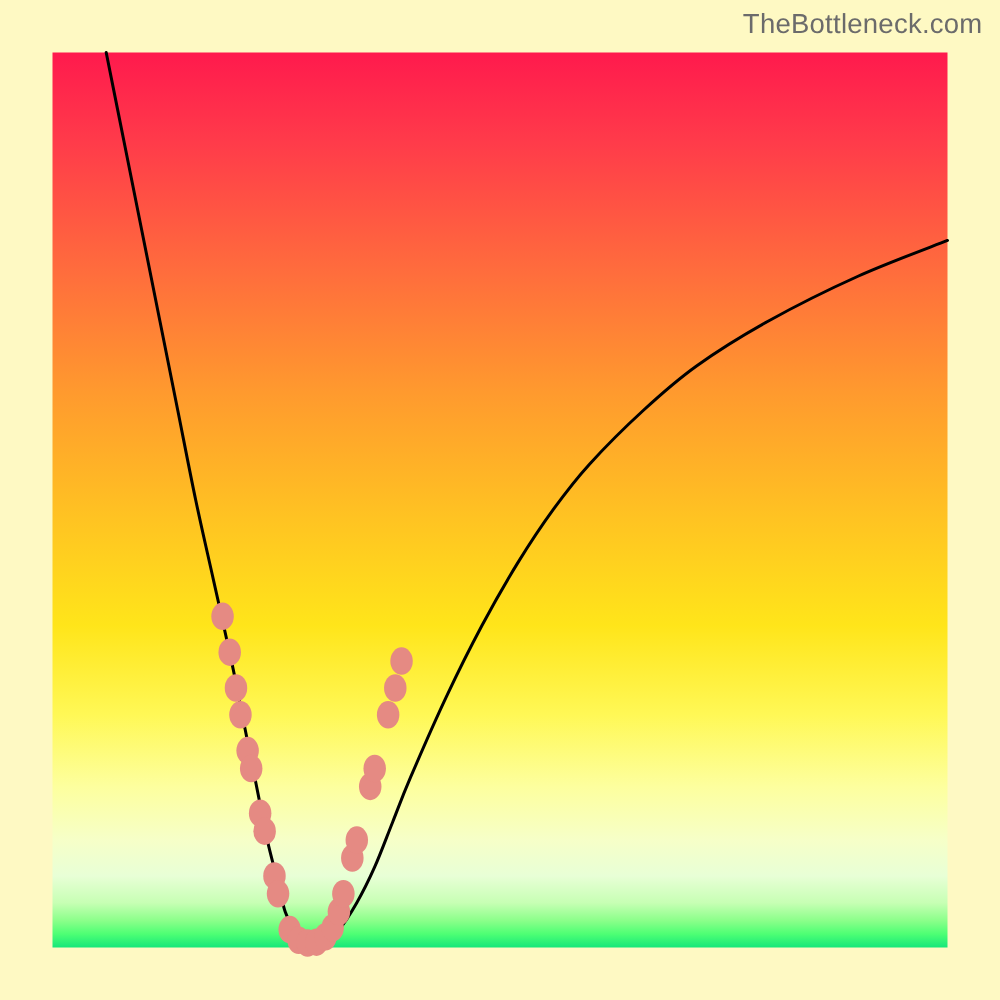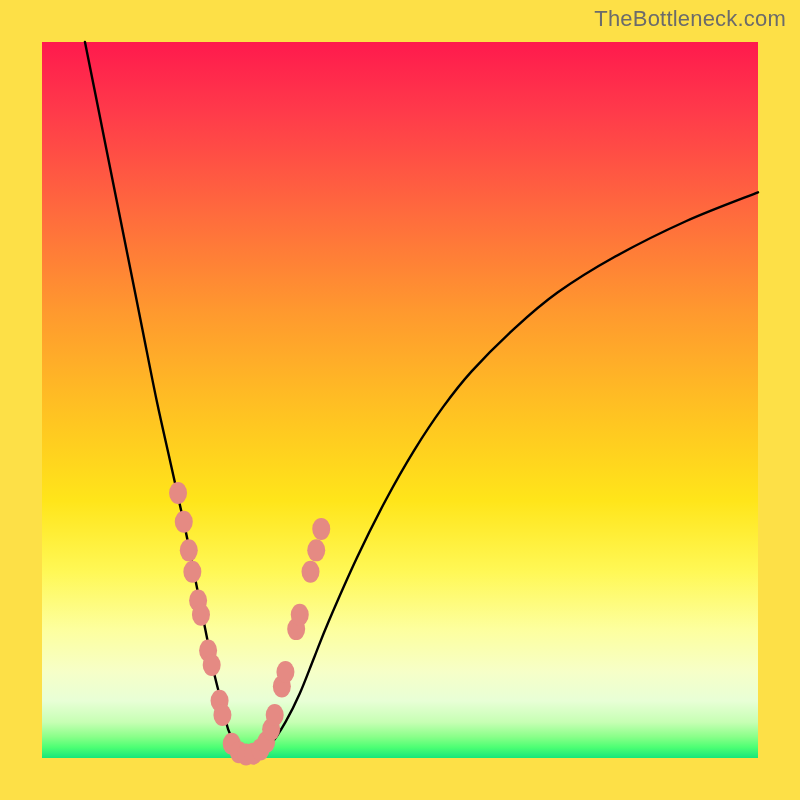--- a/index.html
+++ b/index.html
@@ -8,21 +8,21 @@
     width: 800px;
     height: 800px;
     background: #000;
     overflow: hidden;
     font-family: Arial, Helvetica, sans-serif;
   }
   .outer {
     position: relative;
     width: 800px;
     height: 800px;
-    background: #fde047;
+    background: #fef9c3;
   }
   .plot-area {
     position: absolute;
     left: 42px;
     top: 42px;
     width: 716px;
     height: 716px;
     
     background: linear-gradient(
       to bottom,

